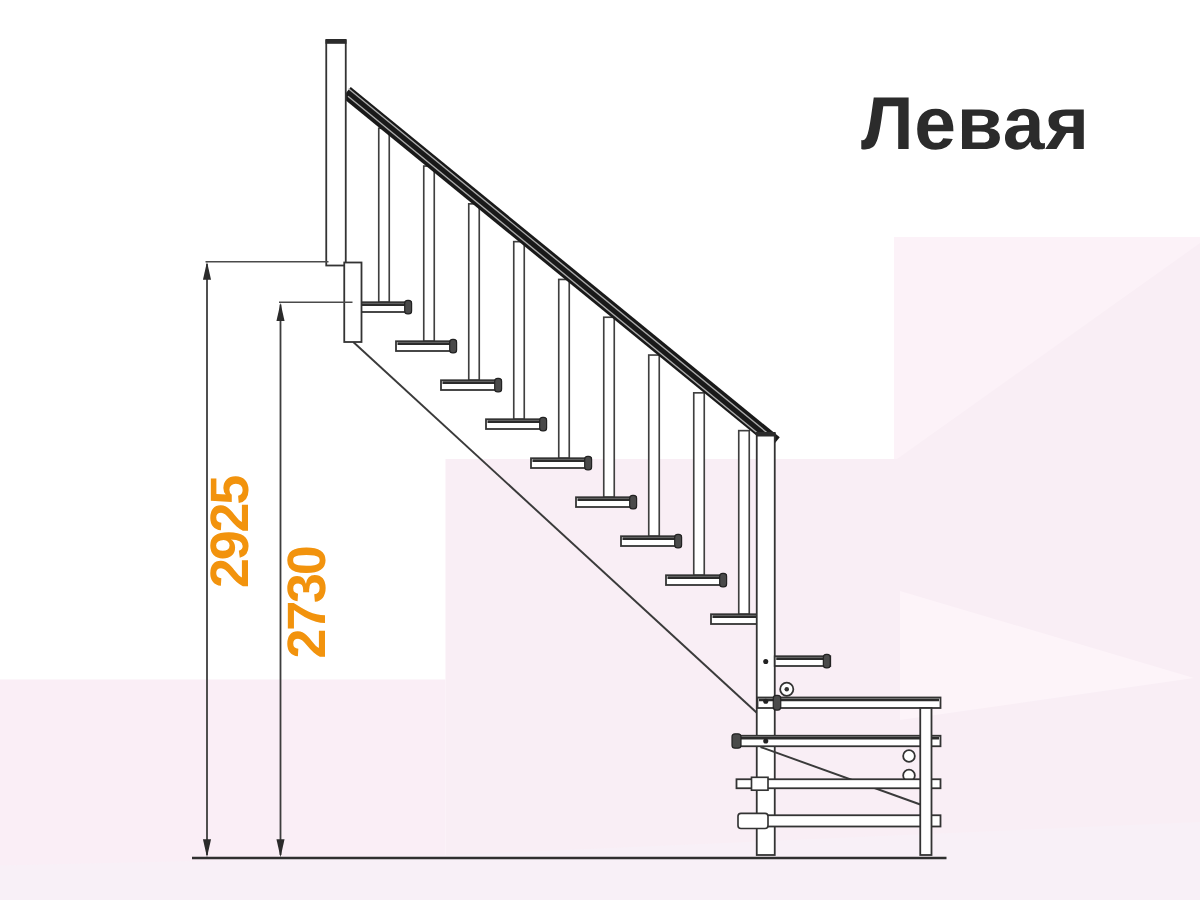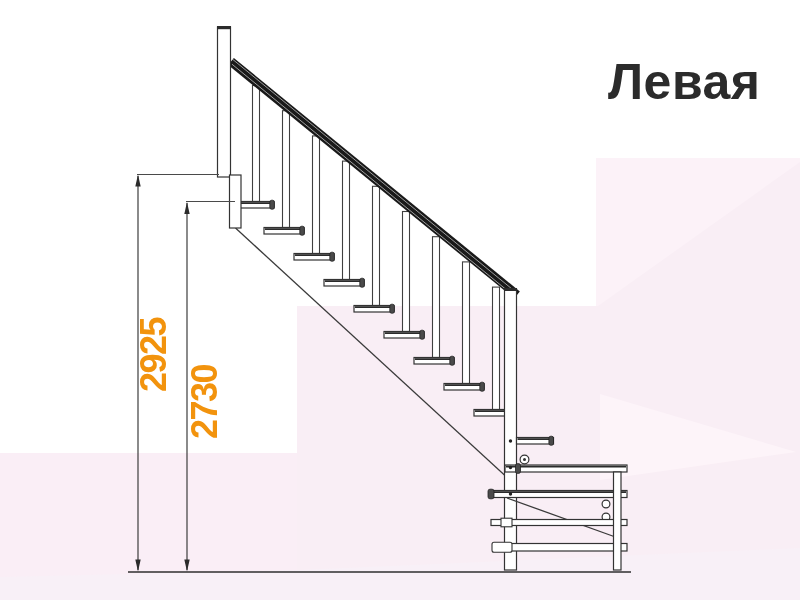--- a/index.html
+++ b/index.html
@@ -15,21 +15,21 @@
   .bal{fill:#ffffff;stroke:#3f3f3f;stroke-width:1.1;}
   .thin{stroke:#3a3a3a;stroke-width:1.3;fill:none;}
   .dimline{stroke:#3d3d3d;stroke-width:1.2;fill:none;}
   .extline{stroke:#4a4a4a;stroke-width:1;fill:none;}
   .arrow{fill:#2b2b2b;stroke:none;}
   .dimtext{
     font-family:"Liberation Sans",sans-serif;font-weight:bold;
     font-size:36px;letter-spacing:-1.5px;
   }
   #page-title{
-    position:absolute;left:608px;top:56px;
+    position:absolute;left:574px;top:56px;
     font-weight:bold;font-size:50px;line-height:52px;
     color:#2b2b2b;letter-spacing:0.5px;white-space:nowrap;
   }
 </style>
 </head>
 <body>
 
 <div id="stage">
 
   <svg id="drawing-svg" width="800" height="600" viewBox="0 0 800 600">

